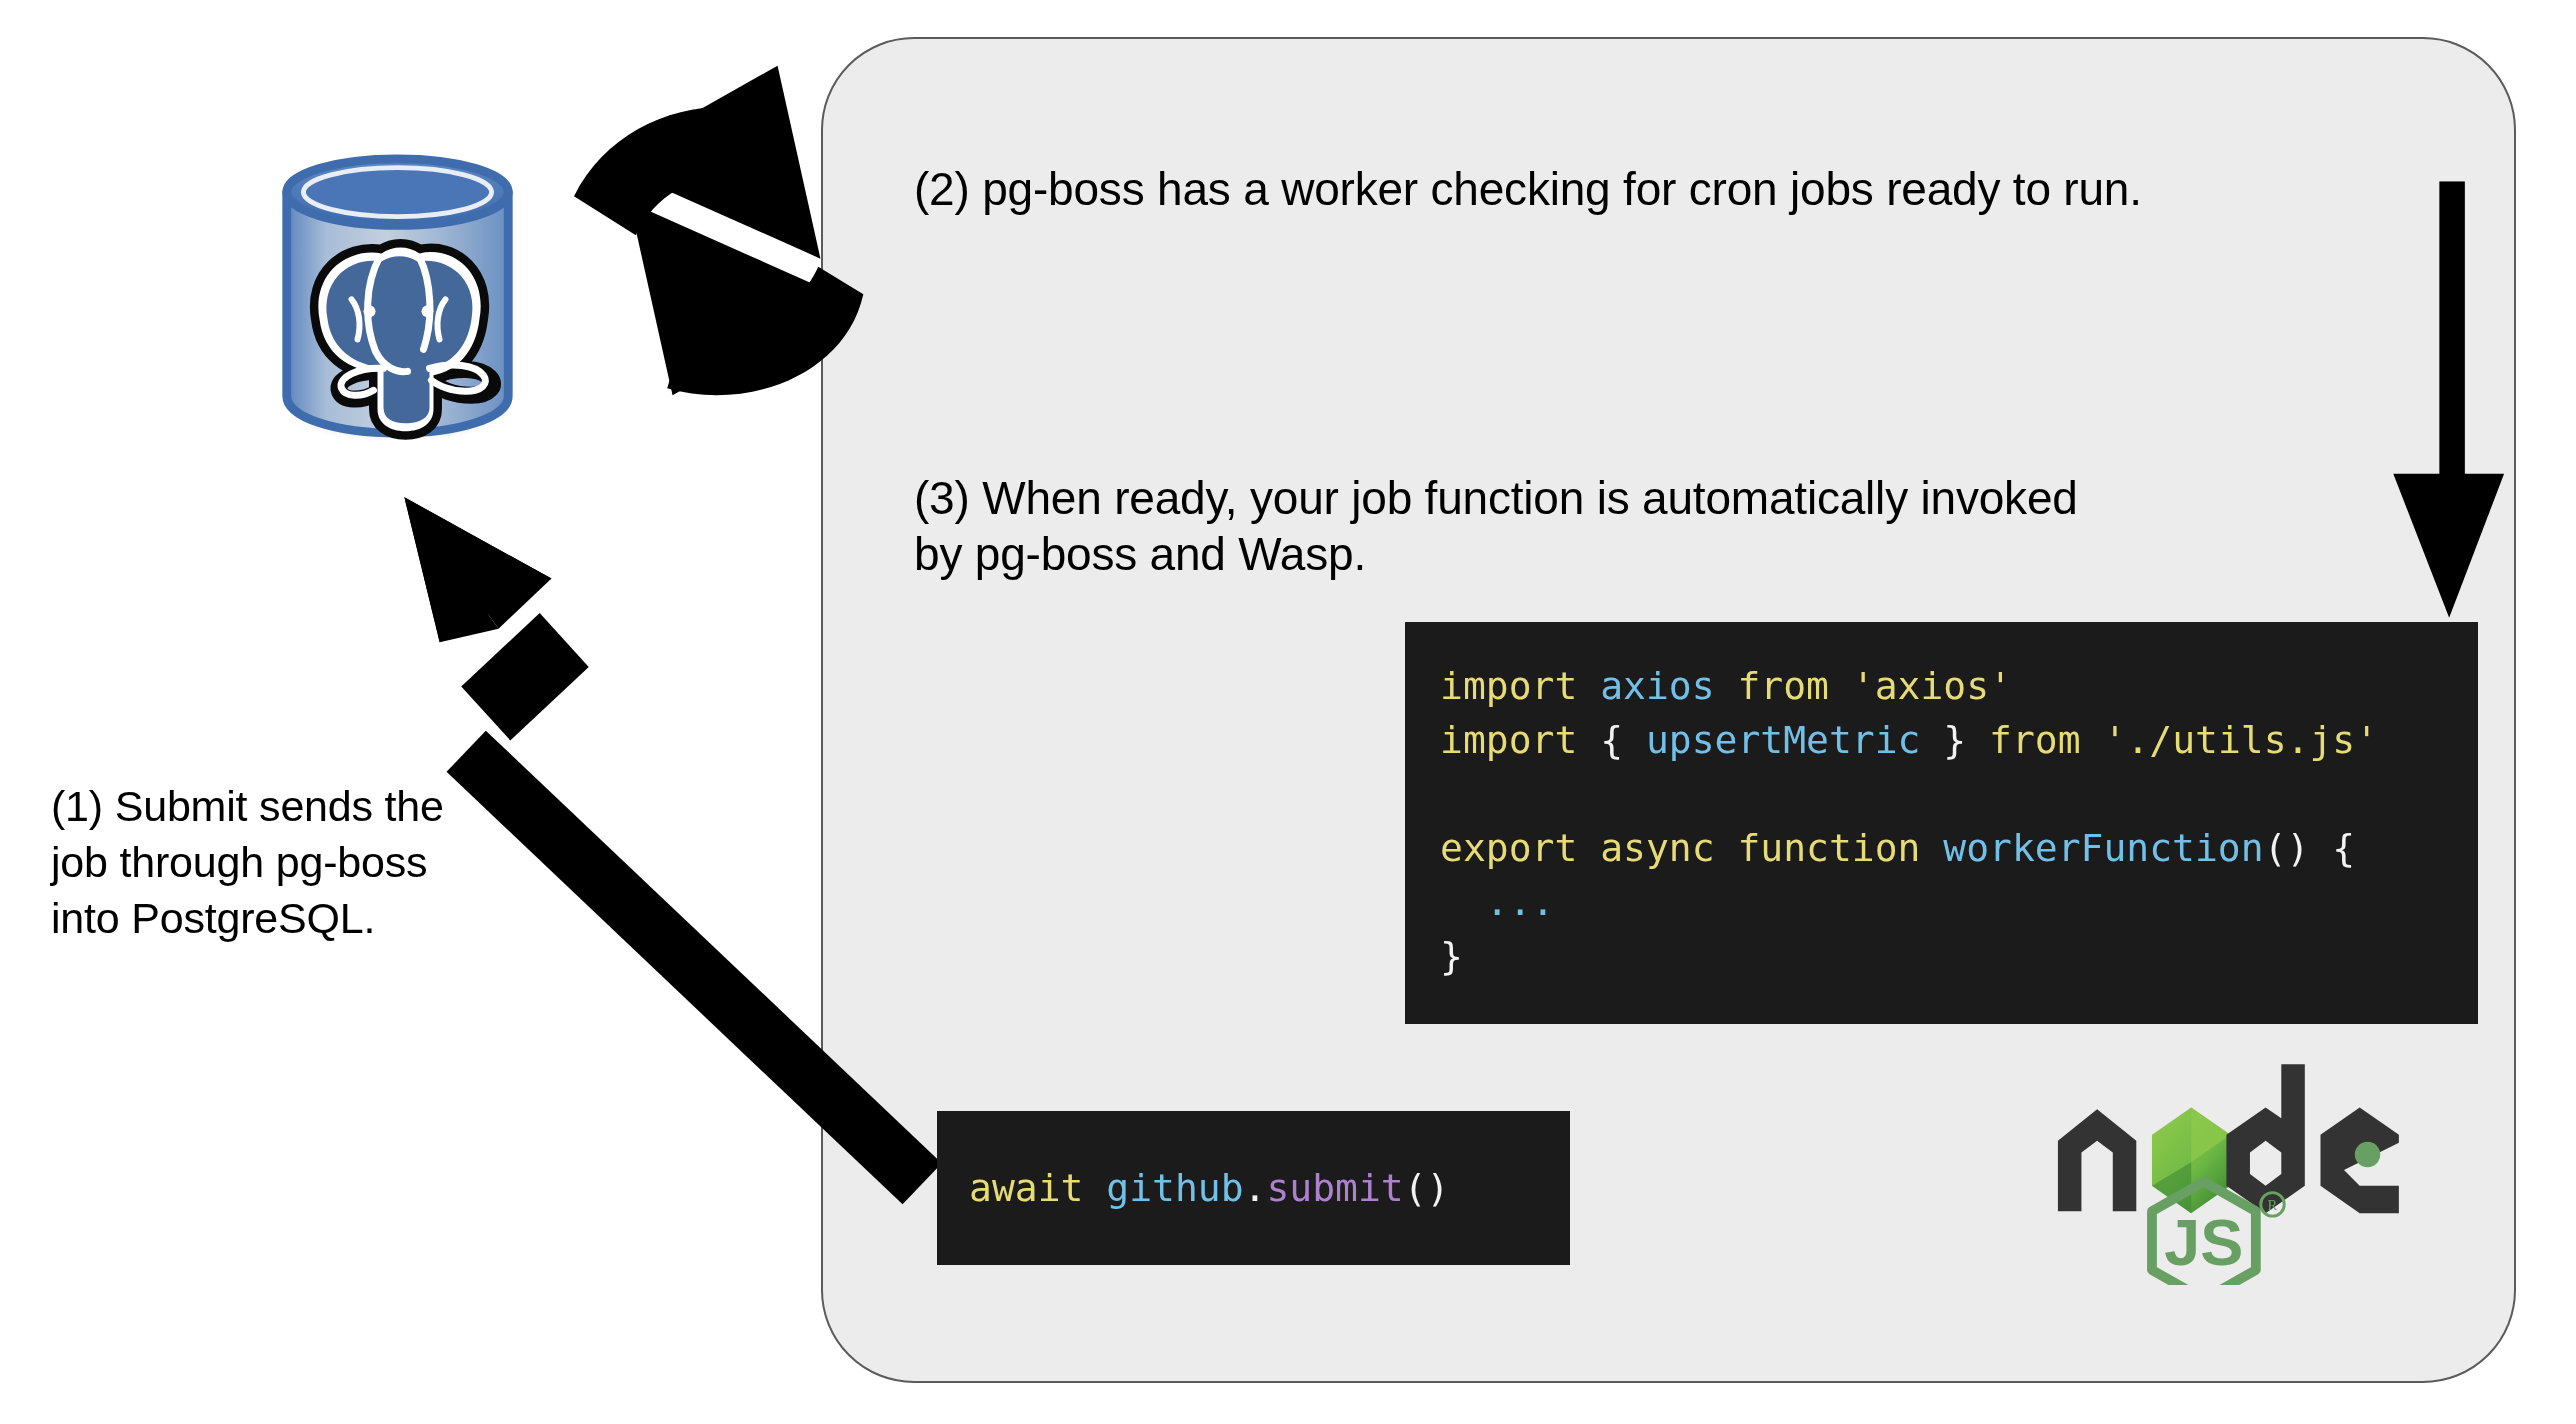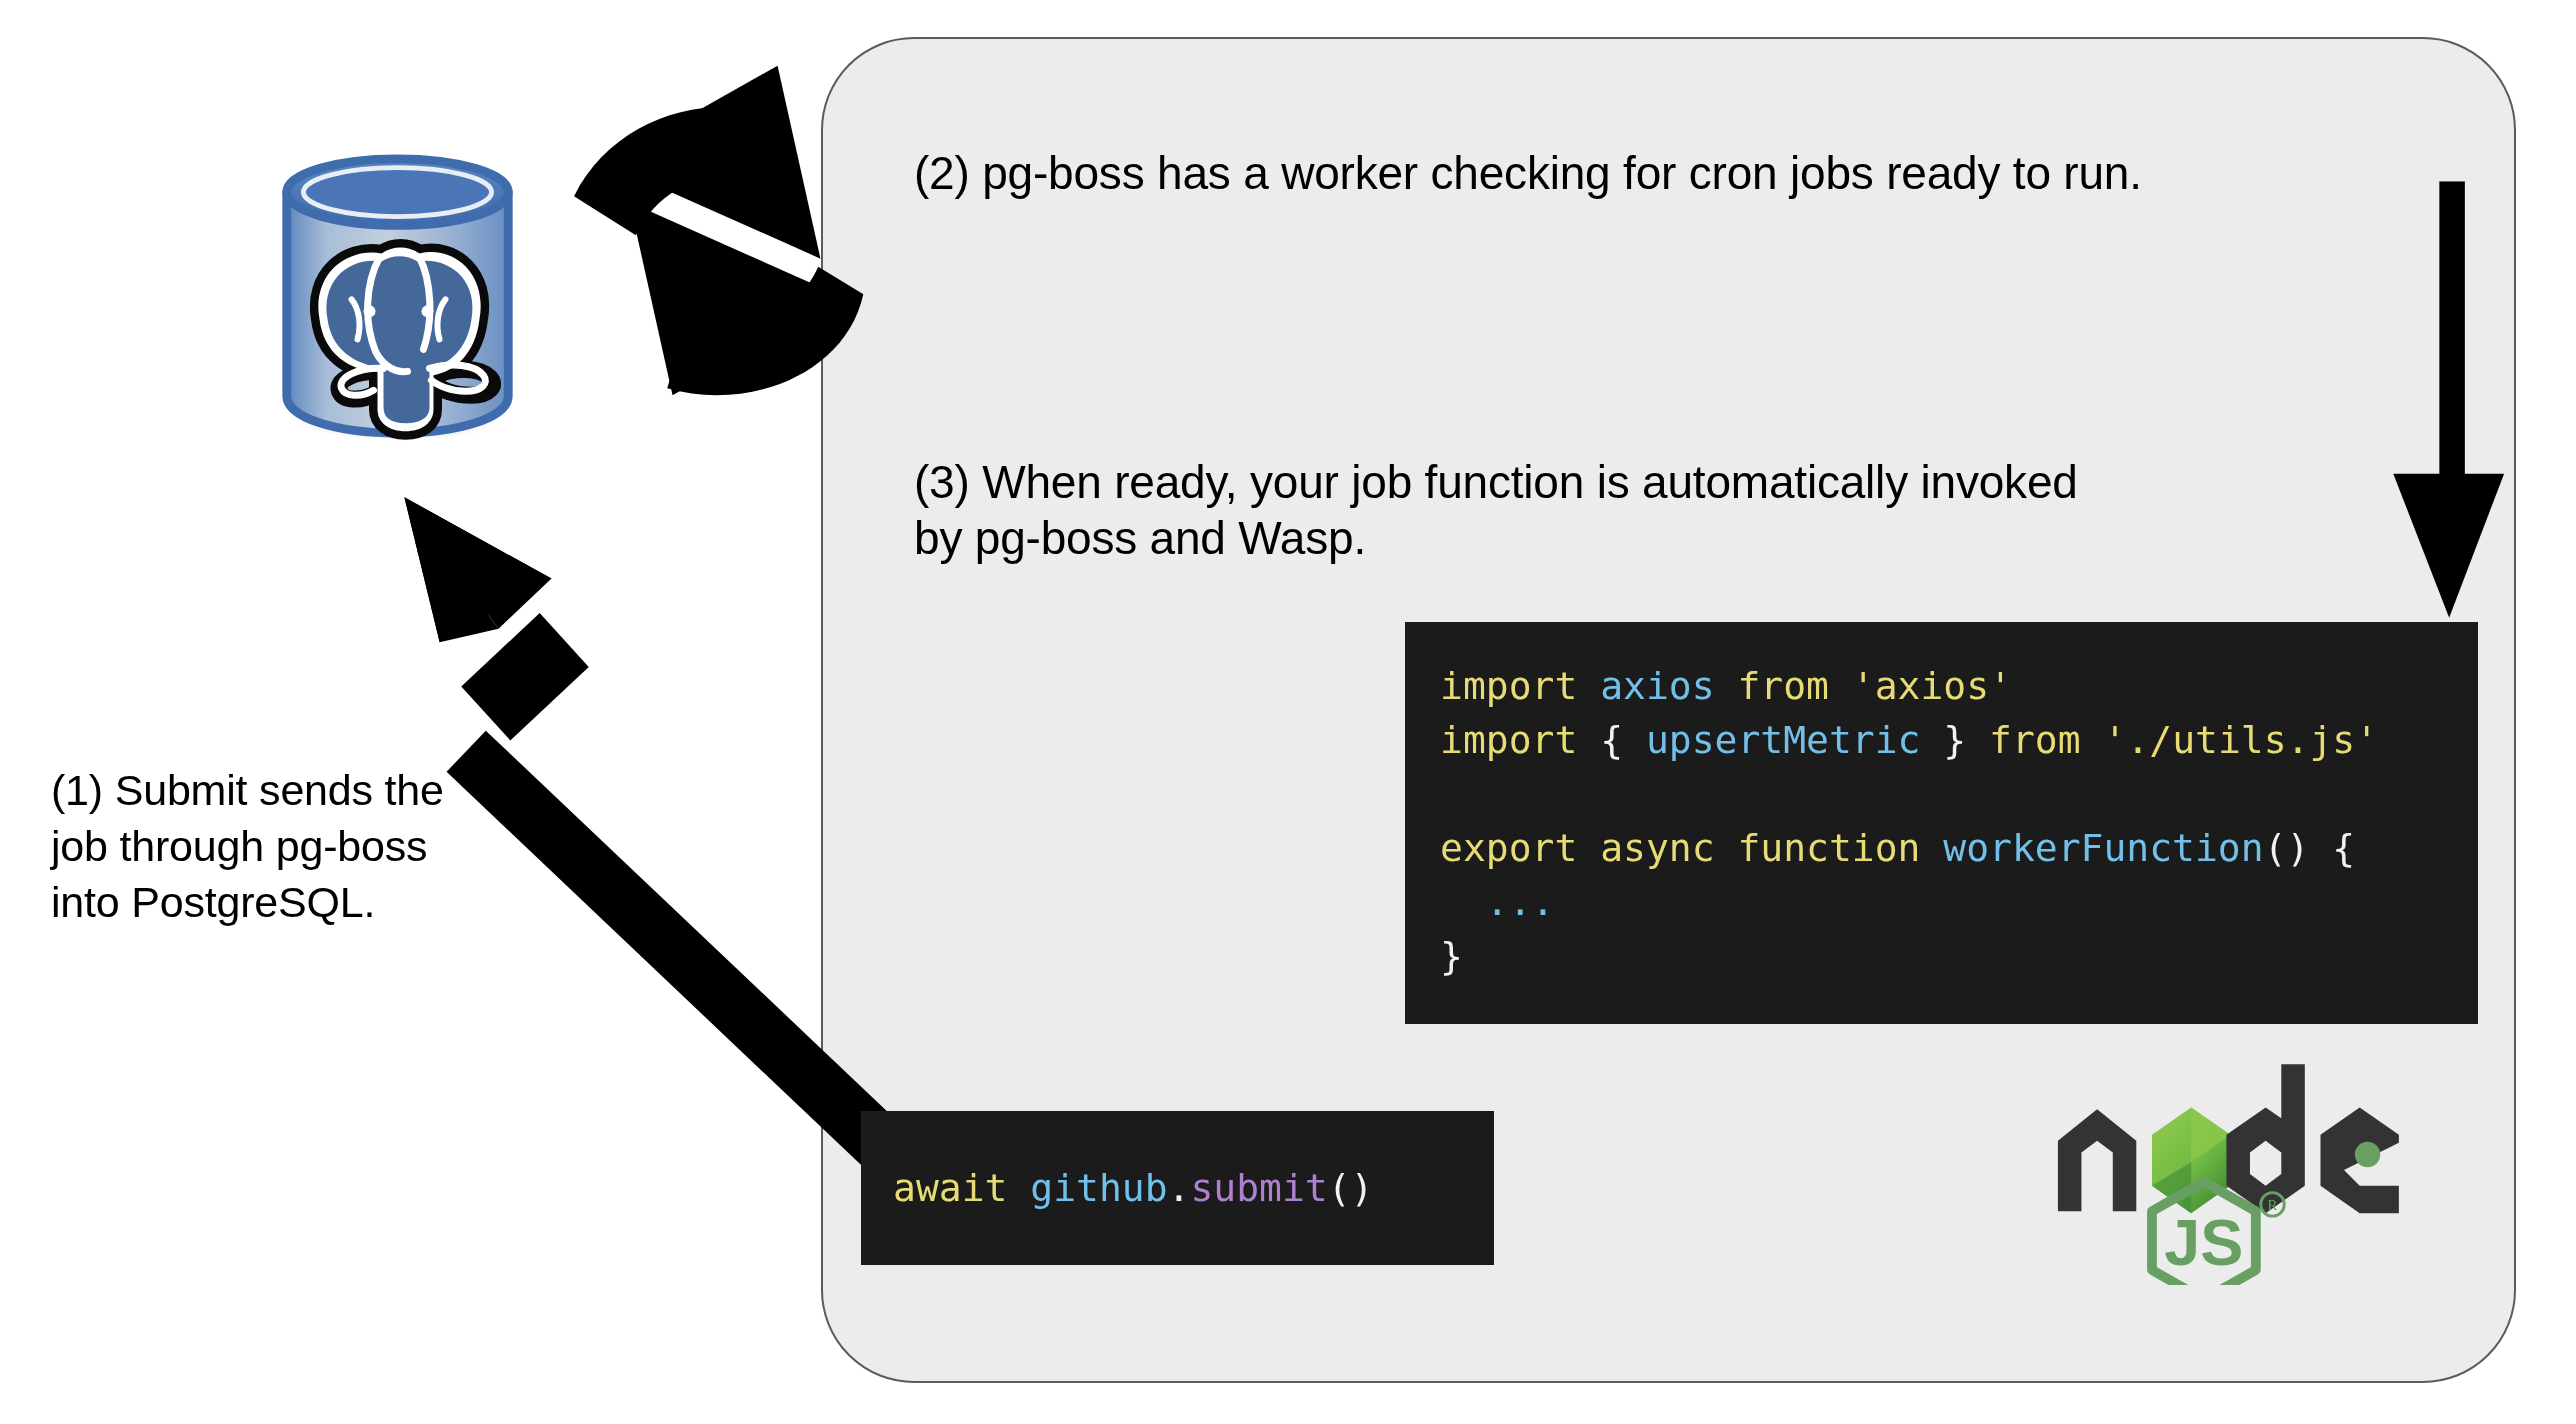--- a/index.html
+++ b/index.html
@@ -32,20 +32,21 @@
   }
 
   
   .step-text {
     position: absolute;
     color: #000000;
     font-size: 46px;
     line-height: 1.22;
     letter-spacing: -0.2px;
     white-space: pre-line;
+    margin-top: 16px;
   }
   #step1-text {
     left: 51px;
     top: 763px;
     width: 549px;
     font-size: 43px;
     line-height: 1.30;
   }
   #step2-text {
     left: 914px;
@@ -70,21 +71,21 @@
     left: 1405px;
     top: 622px;
     width: 1073px;
     height: 402px;
     font-size: 38px;
     line-height: 54px;
     padding: 37px 0 0 35px;
     box-sizing: border-box;
   }
   #submit-code {
-    left: 861px;
+    left: 937px;
     top: 1111px;
     width: 633px;
     height: 154px;
     font-size: 38px;
     line-height: 154px;
     padding: 0 0 0 32px;
     box-sizing: border-box;
   }
   .tok-kw   { color: #e6db74; }
   .tok-id   { color: #72c0e8; }

